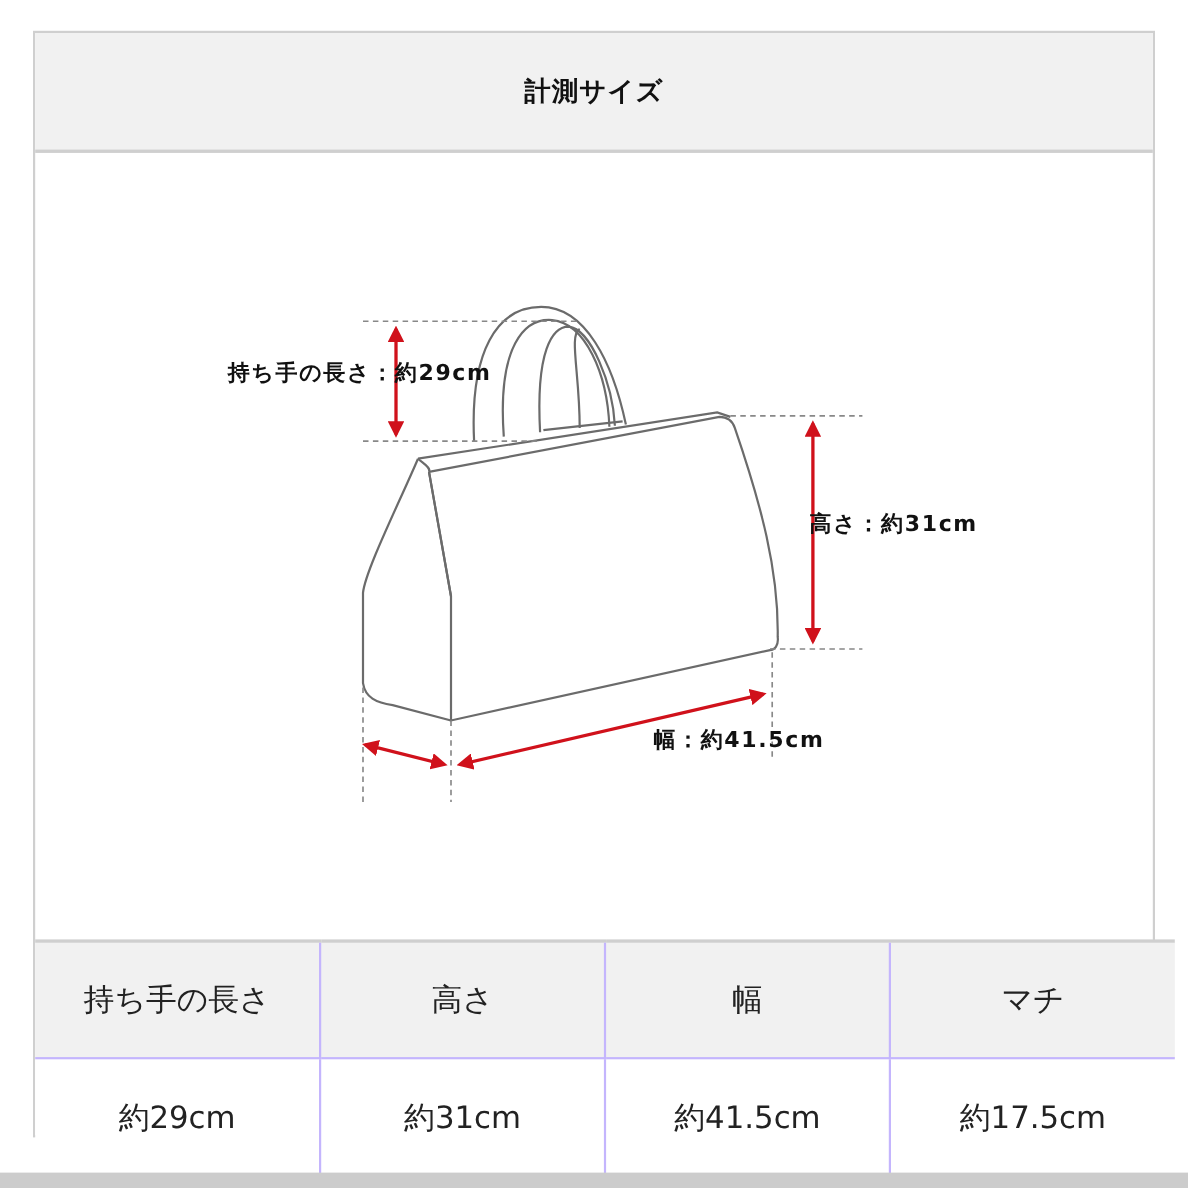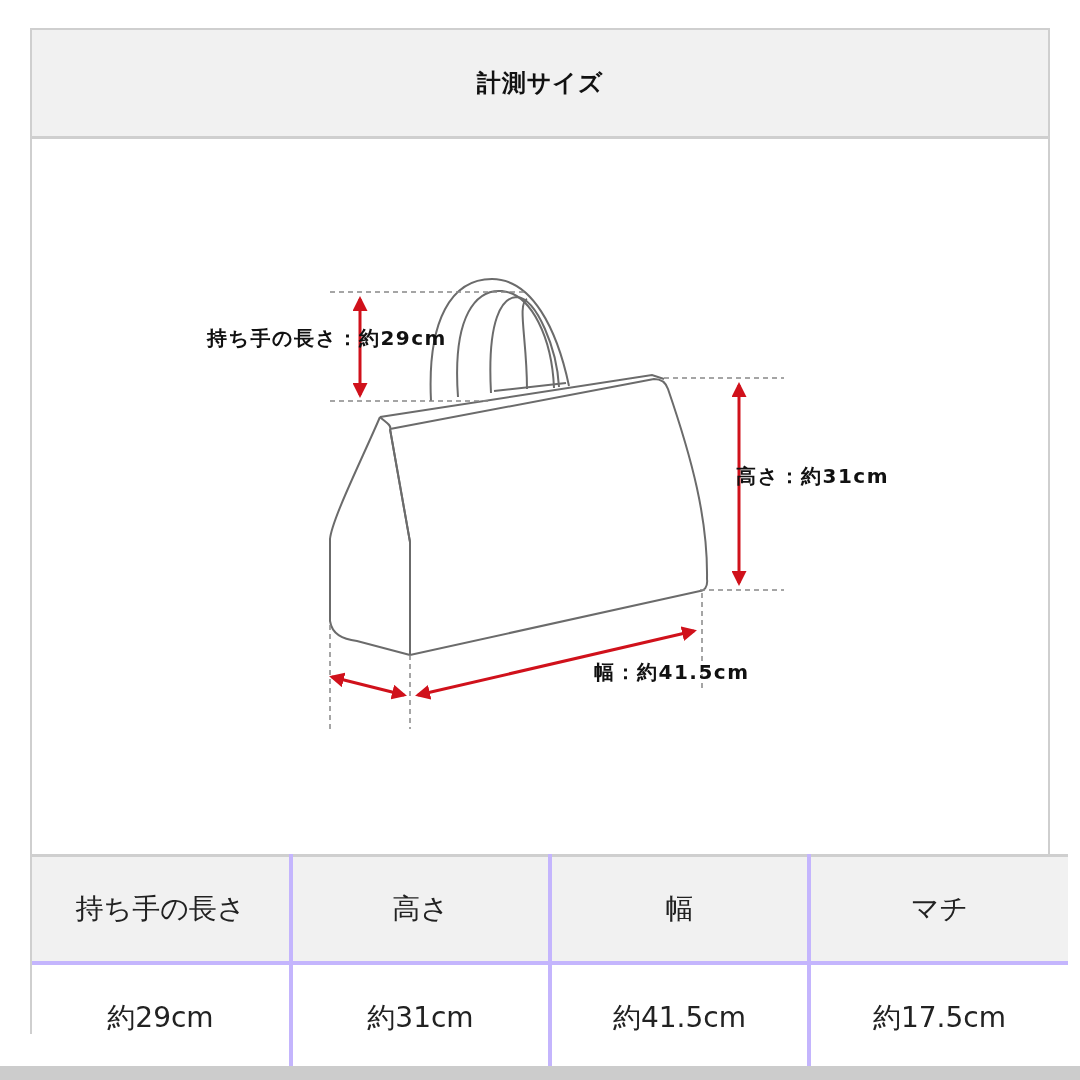--- a/index.html
+++ b/index.html
@@ -7,21 +7,21 @@
          font-family:"DejaVu Sans", "Liberation Sans", sans-serif; color:#111; }
   .card { position:absolute; left:30px; top:28px; width:1020px; height:1006px;
           border:2px solid #cfcfcf; box-sizing:border-box; background:#fff; }
   .title-bar { position:absolute; left:0; top:0; right:0; height:106px; background:#f1f1f1;
                border-bottom:3px solid #cfcfcf; display:flex; align-items:center; justify-content:center; }
   .title { font-size:24px; font-weight:bold; letter-spacing:1px; }
   .diagram { position:absolute; left:0; top:109px; width:1016px; height:684px; }
   .diagram svg { position:absolute; left:0; top:0; }
   .lbl { position:absolute; font-size:20px; font-weight:bold; letter-spacing:1.5px; white-space:nowrap; background:transparent; }
   table.sizes { position:absolute; left:0; top:824px; width:1036px; border-collapse:collapse; table-layout:fixed; }
-  table.sizes th, table.sizes td { border:4px solid #c4b5fd; text-align:center; font-weight:normal; font-size:28px; color:#222; }
+  table.sizes th, table.sizes td { border:2px solid #c4b5fd; text-align:center; font-weight:normal; font-size:28px; color:#222; }
   table.sizes th { background:#f1f1f1; height:102px; }
   table.sizes td { background:#fff; height:104px; }
   table.sizes tr:first-child th { border-top:3px solid #cfcfcf; }
   table.sizes th:first-child, table.sizes td:first-child { border-left:none; }
   table.sizes th:last-child, table.sizes td:last-child { border-right:none; }
   table.sizes tr:last-child td { border-bottom:none; }
   .bottom-bar { position:absolute; left:0; top:1066px; width:1080px; height:14px; background:#cccccc; }
 </style>
 </head>
 <body>

